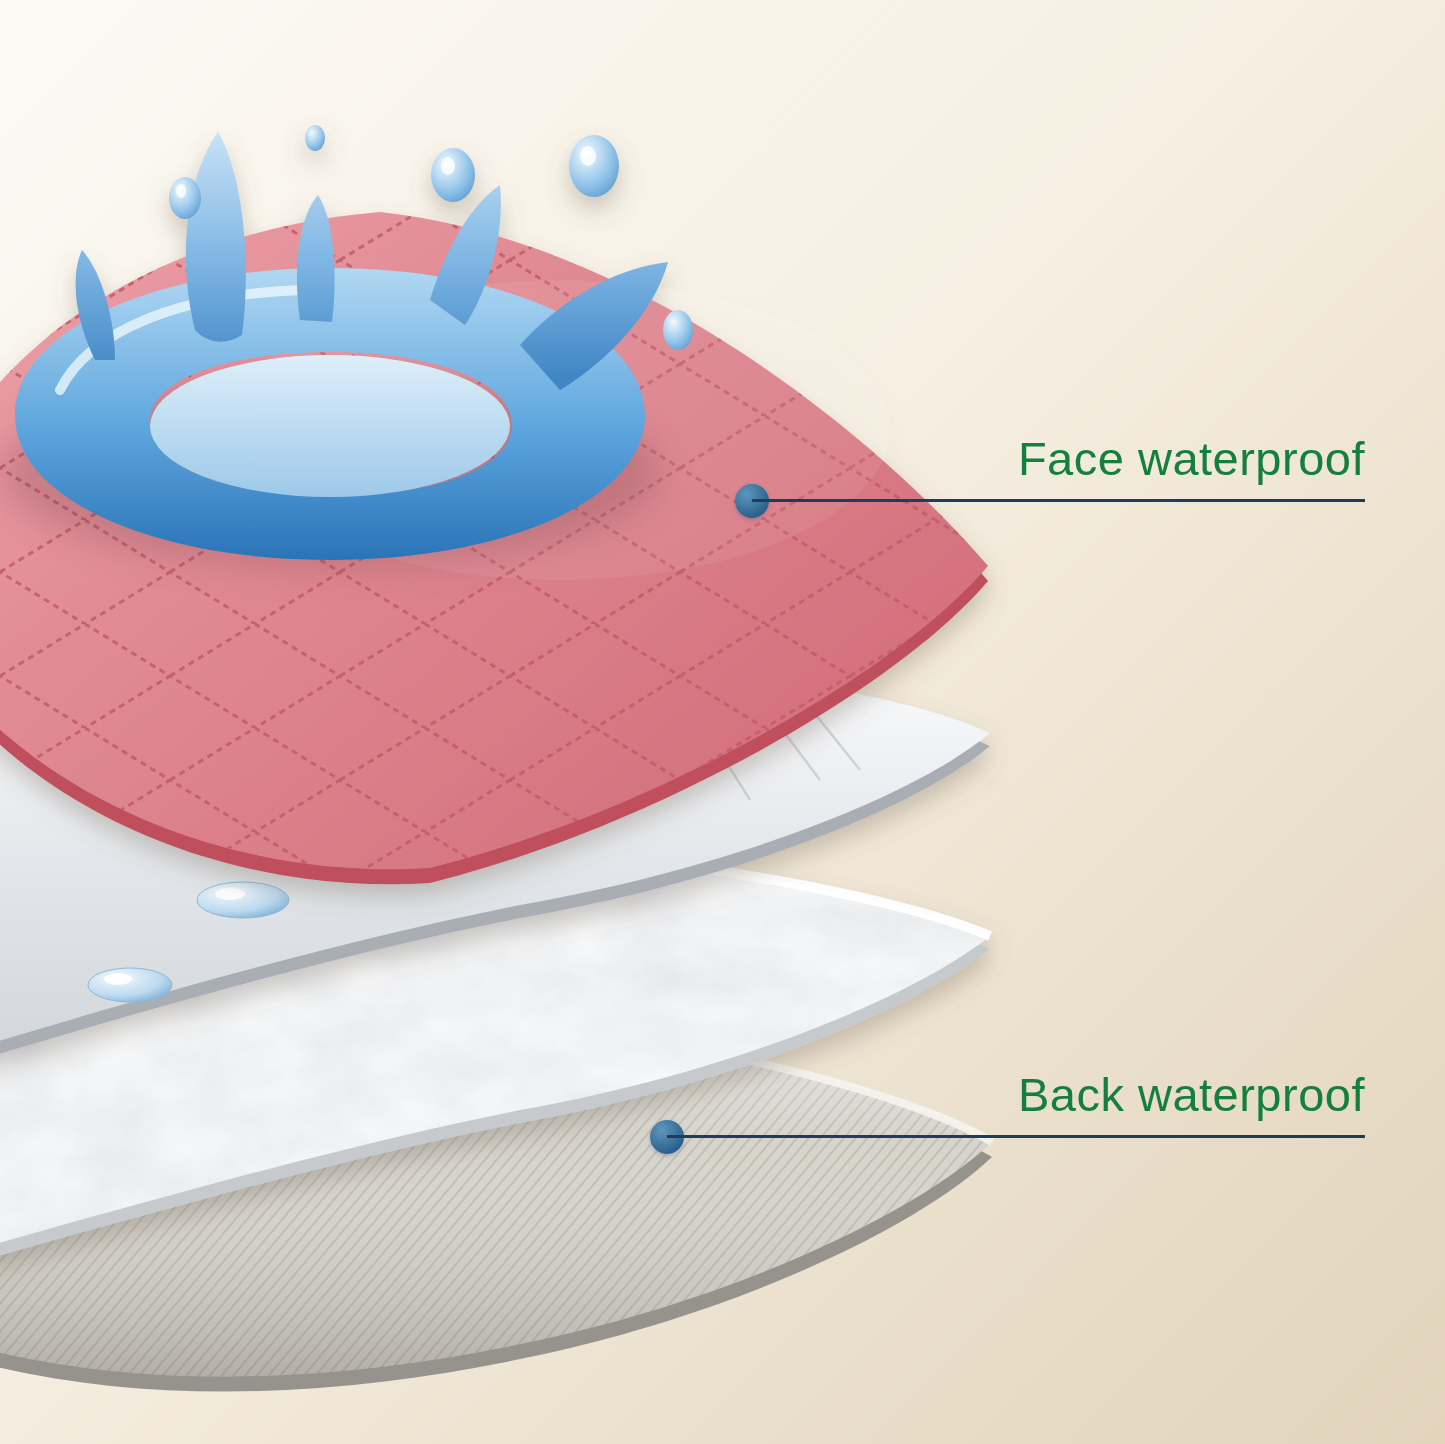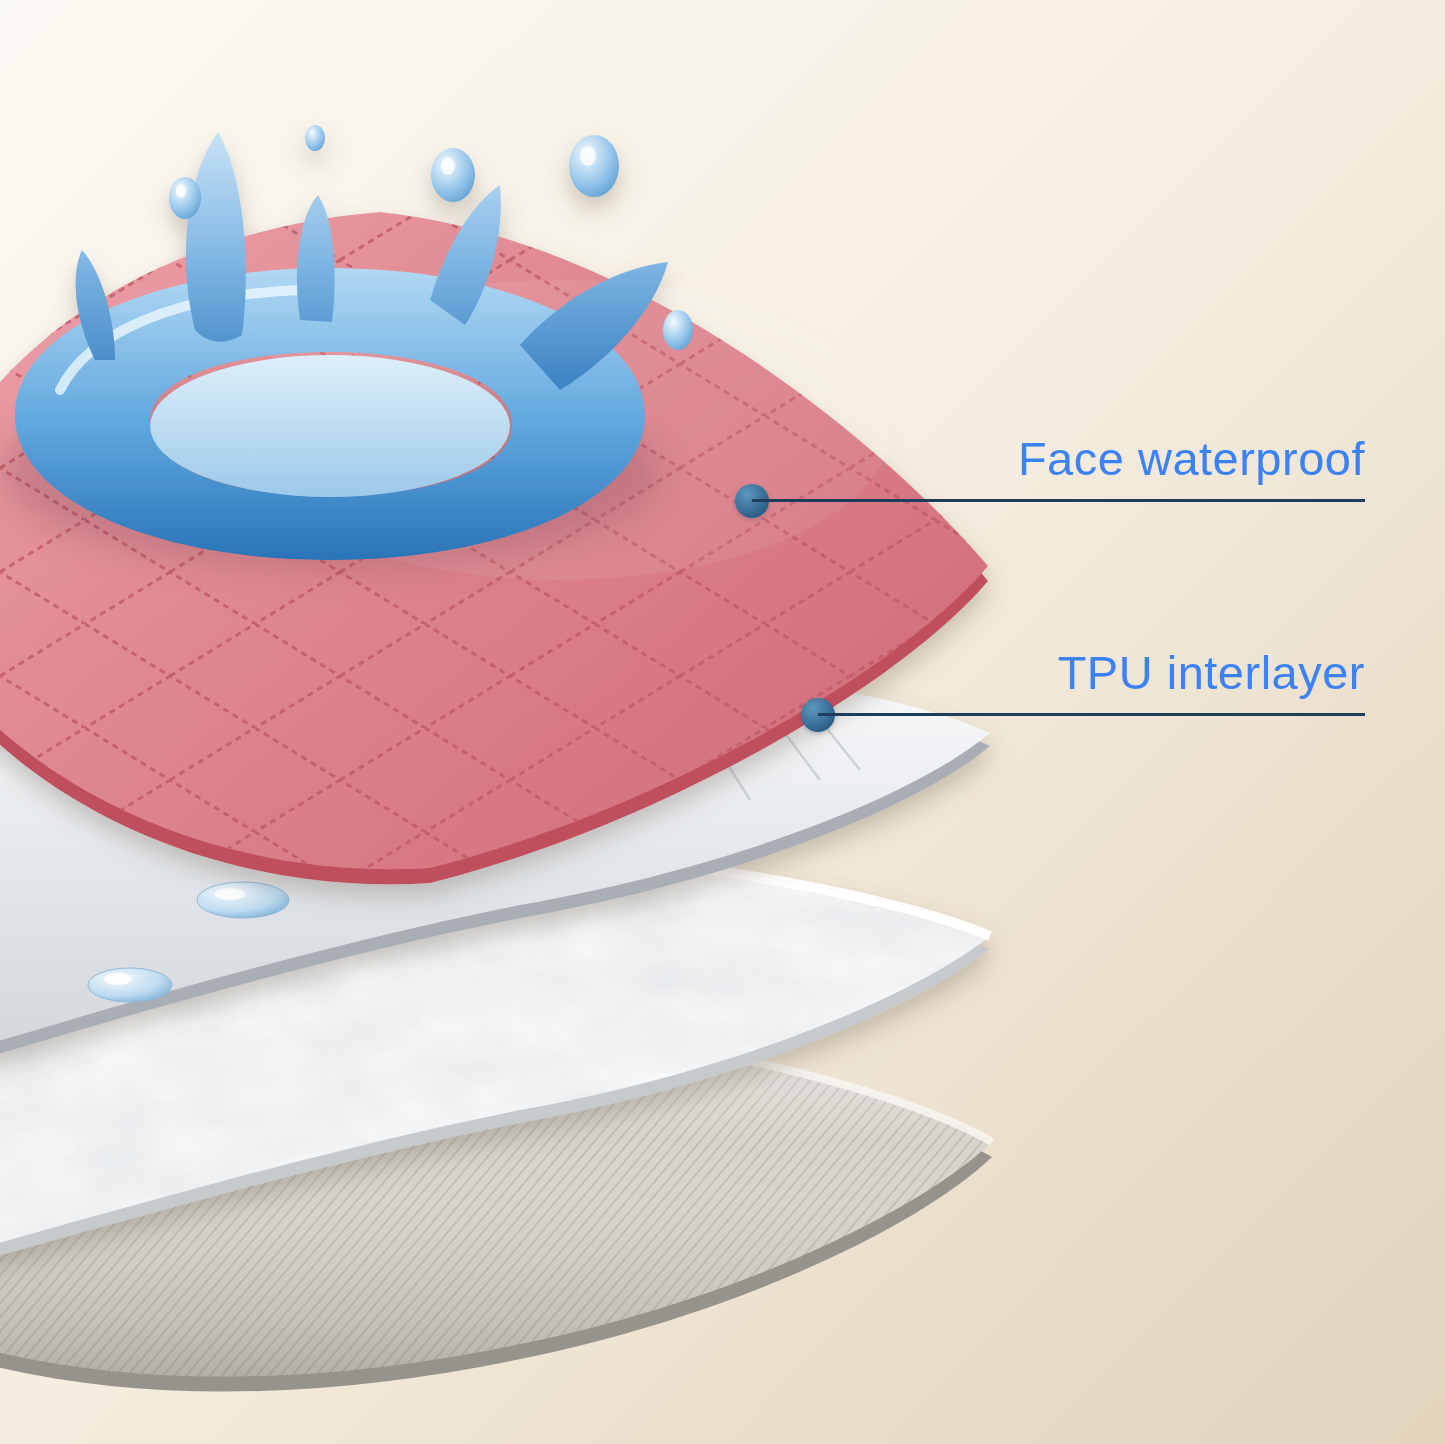--- a/index.html
+++ b/index.html
@@ -18,21 +18,21 @@
     background:#1e3d5d;
   }
   .callout .dot{
     position:absolute;left:-17px;bottom:-16px;width:34px;height:34px;border-radius:50%;
     background:radial-gradient(circle at 35% 30%, #5e97bd, #2c628c 70%, #1f4f75);
     box-shadow:0 2px 4px rgba(40,60,80,.25);
   }
   .callout .label{
     position:absolute;right:0;bottom:16px;
     white-space:nowrap;
-    color:#3b82f6;
+    color:#15803d;
     font-size:47px;
     font-weight:500;
     letter-spacing:.5px;
   }
   .c1{left:752px;top:427px;width:613px;height:75px;}
   .c2{left:818px;top:641px;width:547px;height:75px;}
   .c3{left:806px;top:853px;width:559px;height:75px;}
   .c4{left:667px;top:1063px;width:698px;height:75px;}
 </style>
 </head>
@@ -165,21 +165,21 @@
       </g>
     </g>
   </svg>
 
   <div class="callout c1">
     <span class="dot"></span>
     <span class="line"></span>
     <span class="label">Face waterproof</span>
   </div>
 
-  <div class="callout c2">
+
+
+  <div class="callout c4">
     <span class="dot"></span>
     <span class="line"></span>
-    <span class="label">TPU interlayer</span>
+    <span class="label">Back waterproof</span>
   </div>
-
-
 
 </div>
 
 </body></html>

